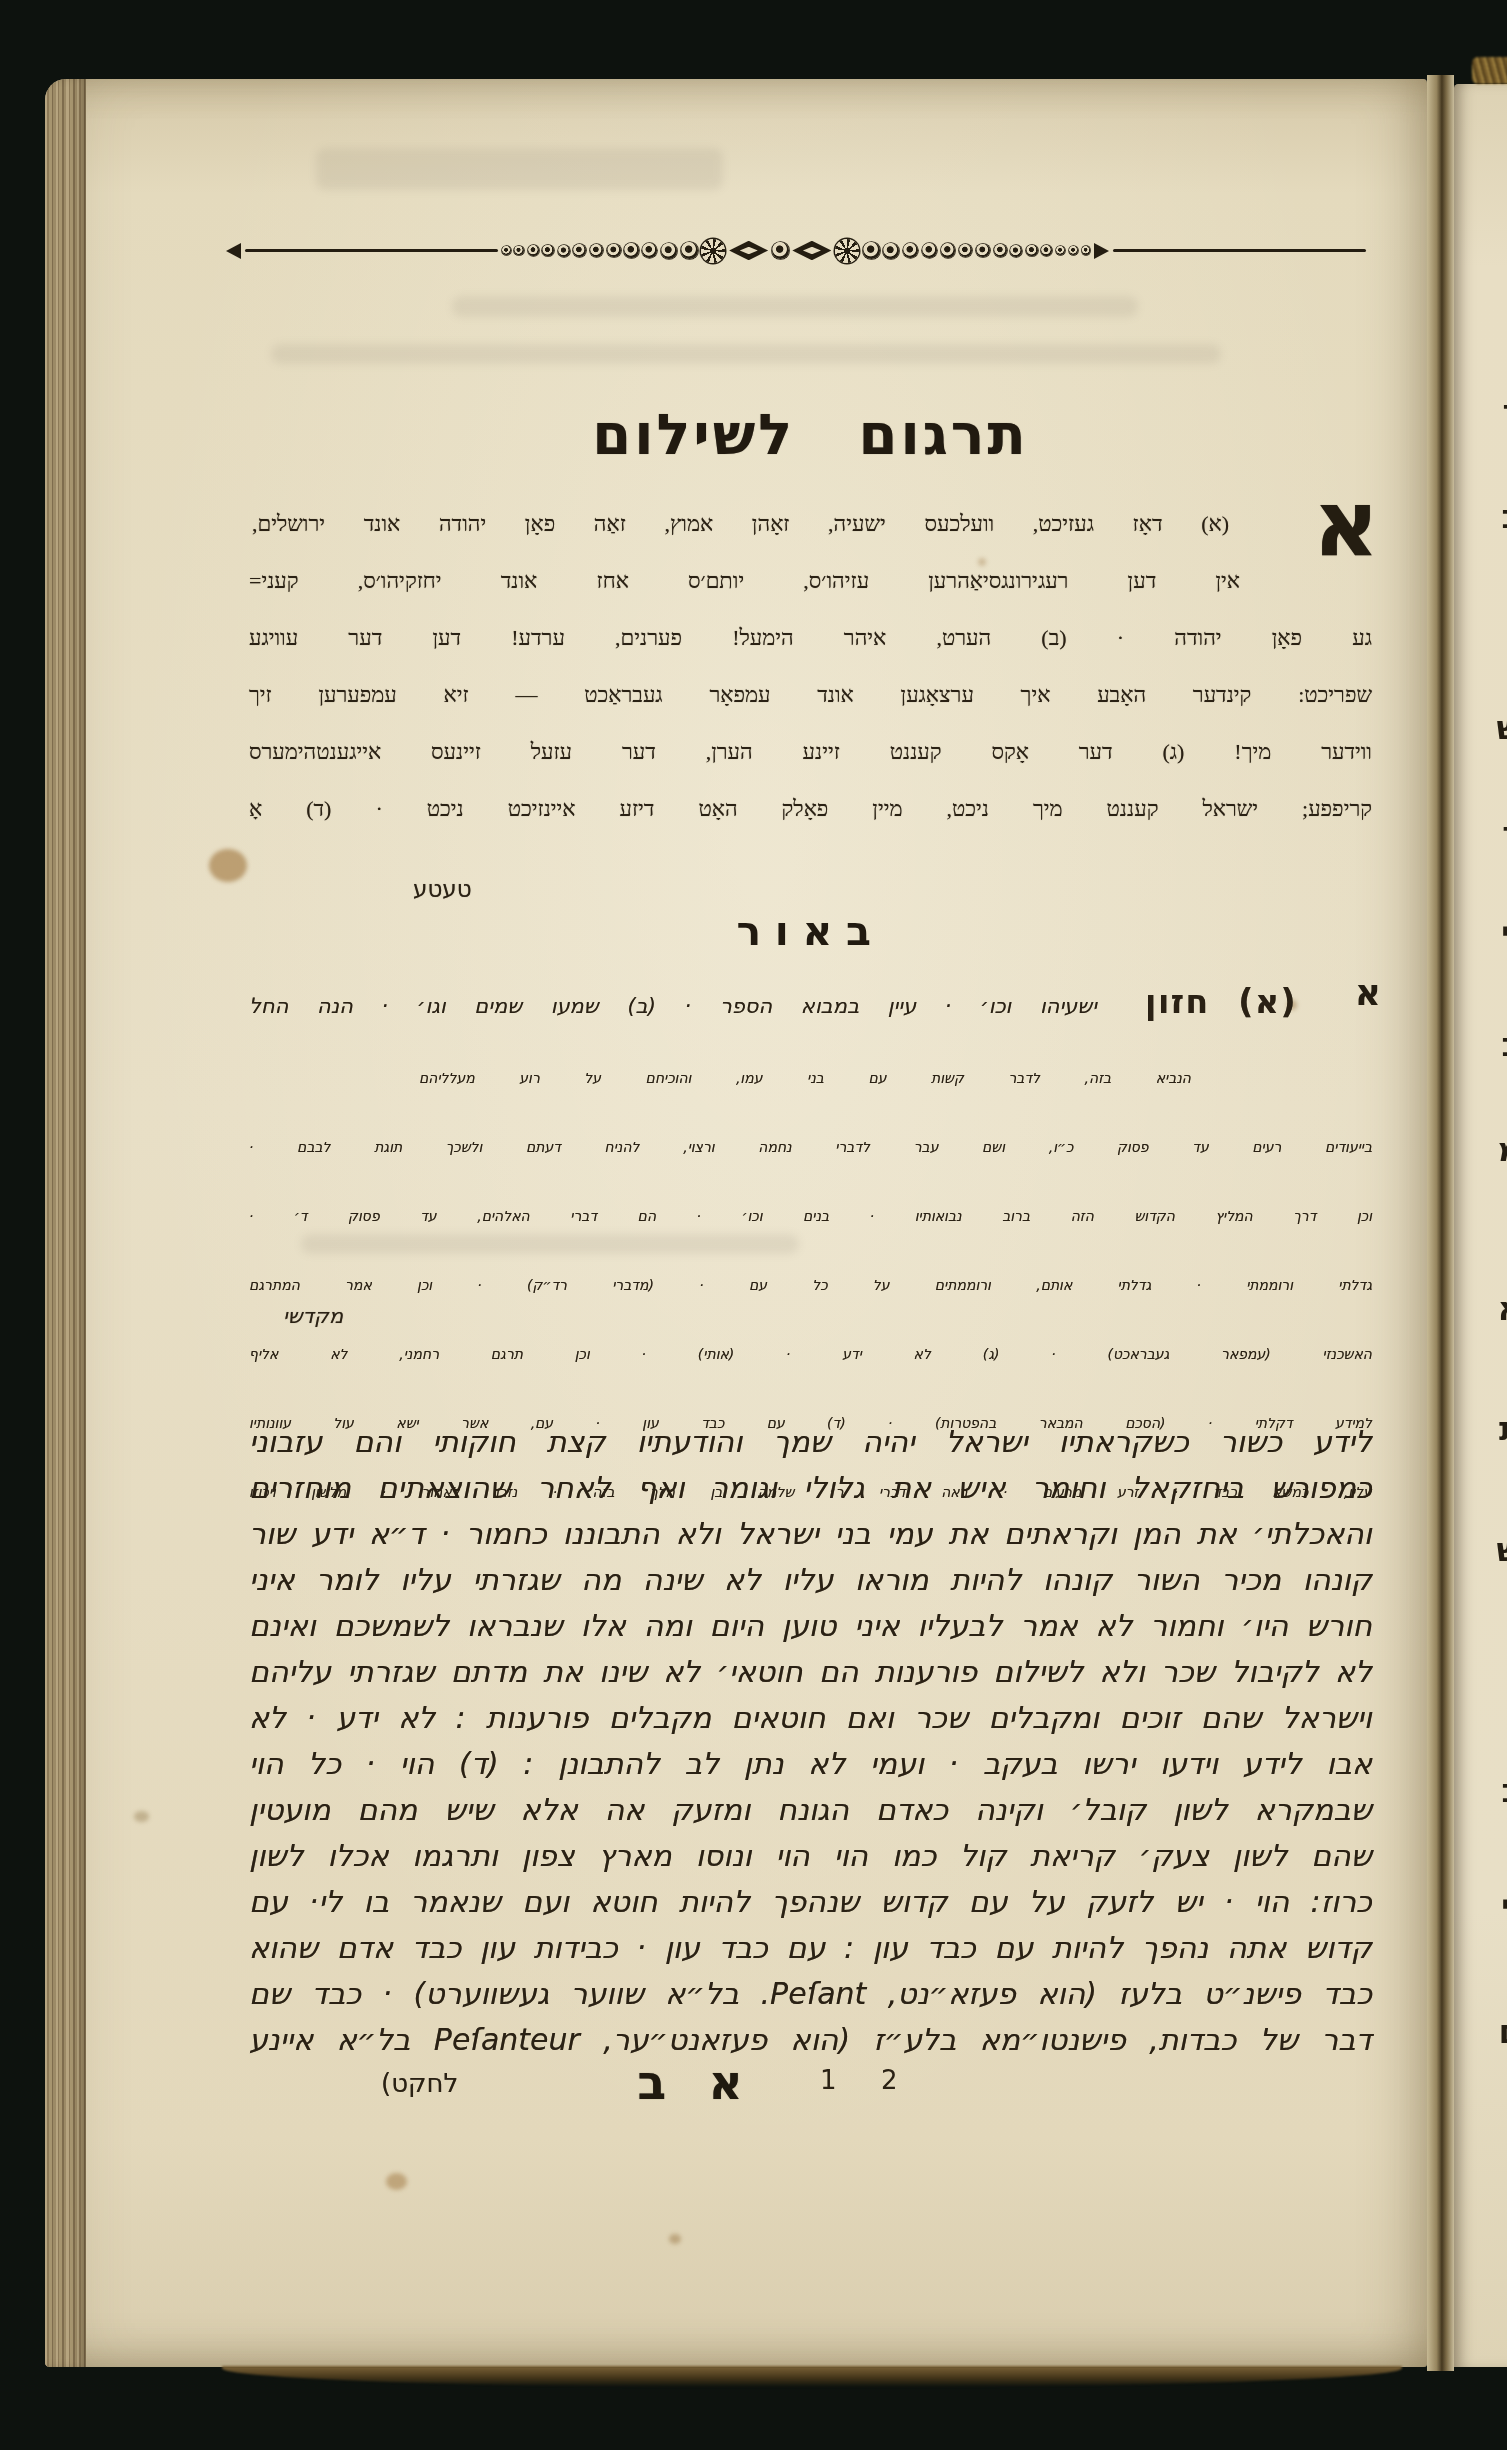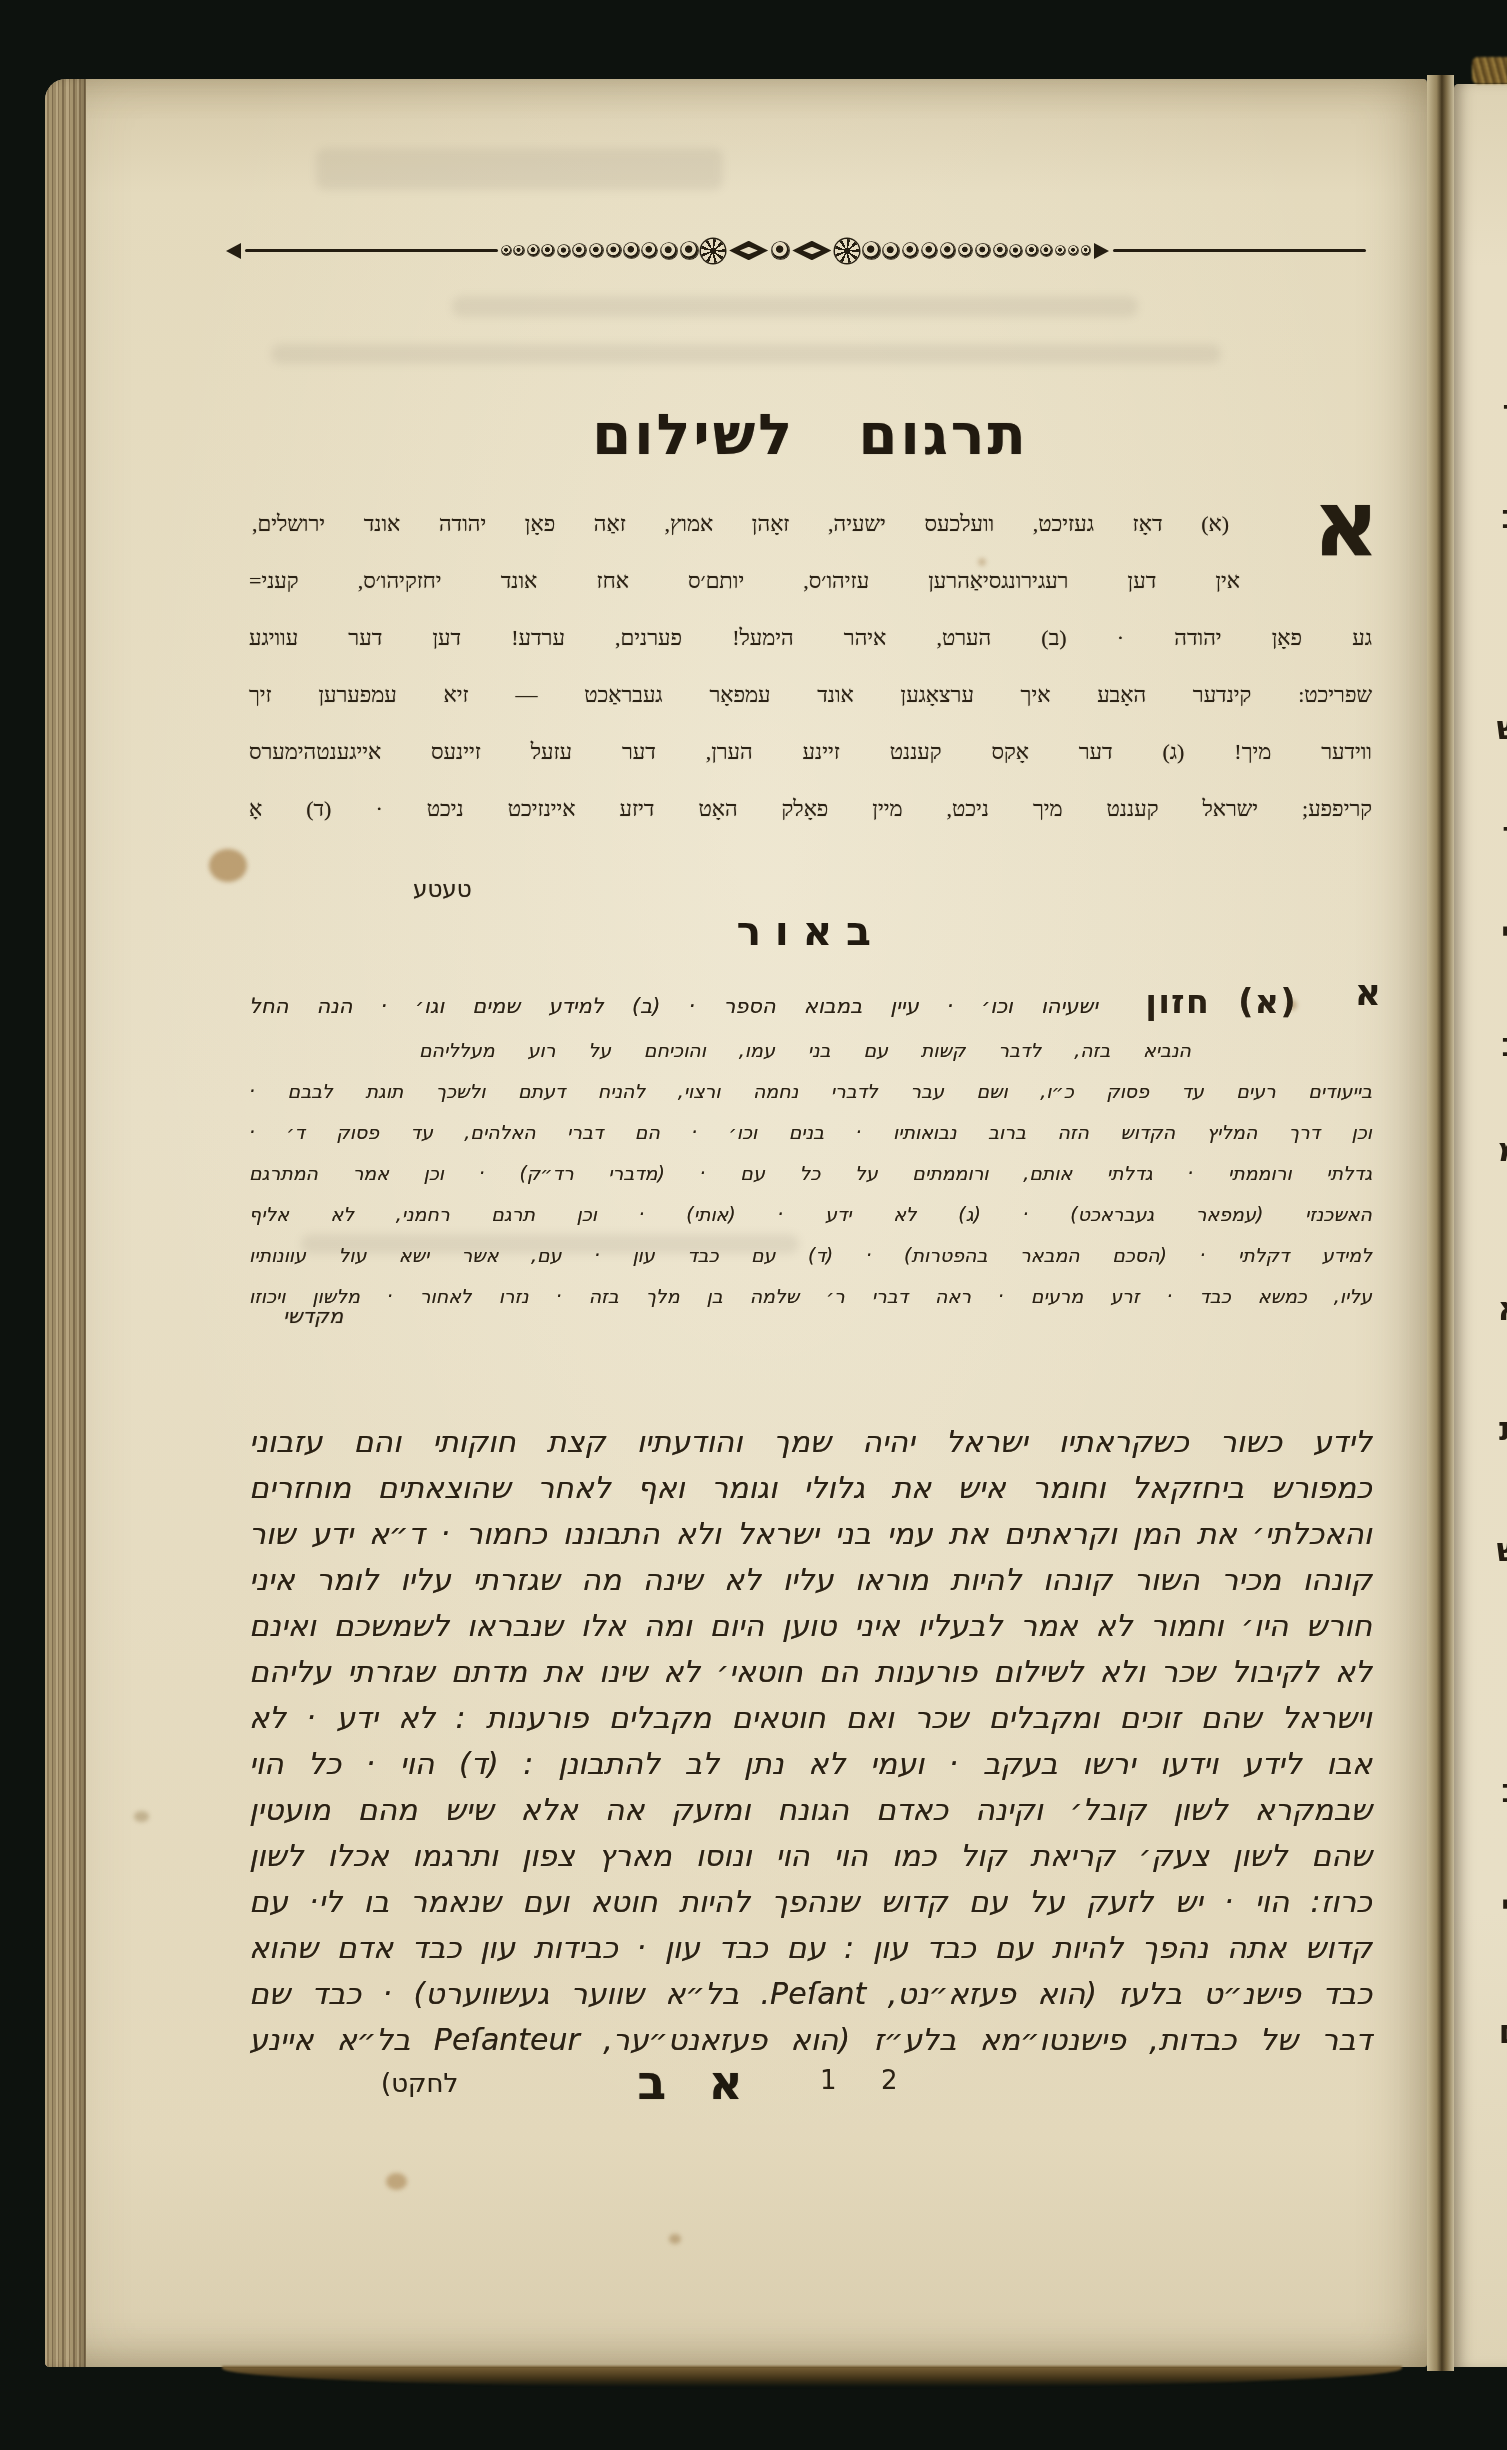--- a/index.html
+++ b/index.html
@@ -81,22 +81,22 @@
   .rashi-script{font-style:italic;}
   .biur{position:absolute;left:0;right:0;top:899px;direction:rtl;}
   .biur-margin-letter{position:absolute;right:-9px;top:-6px;font-size:36px;font-weight:700;font-style:normal;color:#241d11;}
   .b-first{
     font-size:21px;line-height:47px;white-space:nowrap;padding-right:75px;
     text-align:justify;text-align-last:justify;text-shadow:0 0 0.5px rgba(42,33,20,.5);
   }
   .b-big{font-size:33px;font-weight:700;font-style:normal;letter-spacing:1.5px;}
   .b-lead{margin-left:19.6px;}
   .b-line{
-    font-size:19px;line-height:41px;white-space:nowrap;
-    text-align:justify;text-align-last:justify;text-shadow:0 0 0.5px rgba(42,33,20,.5);
+    font-size:14px;line-height:41px;white-space:nowrap;
+    text-align:justify;text-align-last:justify;text-shadow:0 0 0.5px rgba(42,33,20,.5);margin-top:28px;
   }
   .biur-lines > .b-line:first-child{padding-right:181px;padding-left:170px;}
   .hang-biur{top:326px;left:34px;font-size:21px;}
   .rashi-heading{
     position:absolute;left:0;right:0;top:1268px;margin:0;text-align:center;
     font-size:38px;font-weight:700;letter-spacing:9px;color:#211a10;
   }
   .rashi-lines{position:absolute;left:0;right:0;top:1340px;direction:rtl;}
   .r-line{
     font-size:30px;line-height:46px;white-space:nowrap;
@@ -215,21 +215,21 @@
         <div class="hang hang-targum">טעטע</div>
       </div>
 
       <h2 class="biur-heading">באור</h2>
 
       <div class="biur">
         <span class="biur-margin-letter">א</span>
         <div class="b-first rashi-script">
           <span class="b-big">(א)</span>
           <span class="b-big b-lead">חזון</span>
-          <span>ישעיהו וכו׳ · עיין במבוא הספר · (ב) למידע שמים וגו׳ · הנה החל</span>
+          <span>ישעיהו וכו׳ · עיין במבוא הספר · (ב) שמעו שמים וגו׳ · הנה החל</span>
         </div>
         <div class="biur-lines rashi-script">
             <div class="b-line">הנביא בזה, לדבר קשות עם בני עמו, והוכיחם על רוע מעלליהם</div>
             <div class="b-line">בייעודים רעים עד פסוק כ״ו, ושם עבר לדברי נחמה ורצוי, להניח דעתם ולשכך תוגת לבבם ·</div>
             <div class="b-line">וכן דרך המליץ הקדוש הזה ברוב נבואותיו · בנים וכו׳ · הם דברי האלהים, עד פסוק ד׳ ·</div>
             <div class="b-line">גדלתי ורוממתי · גדלתי אותם, ורוממתים על כל עם · (מדברי רד״ק) · וכן אמר המתרגם</div>
             <div class="b-line">האשכנזי (עמפאר געבראכט) · (ג) לא ידע · (אותי) · וכן תרגם רחמני, לא אליף</div>
             <div class="b-line">למידע דקלתי · (הסכם המבאר בהפטרות) · (ד) עם כבד עון · עם, אשר ישא עול עוונותיו</div>
             <div class="b-line">עליו, כמשא כבד · זרע מרעים · ראה דברי ר׳ שלמה בן מלך בזה · נזרו לאחור · מלשון ויכוזו</div>
           </div>

